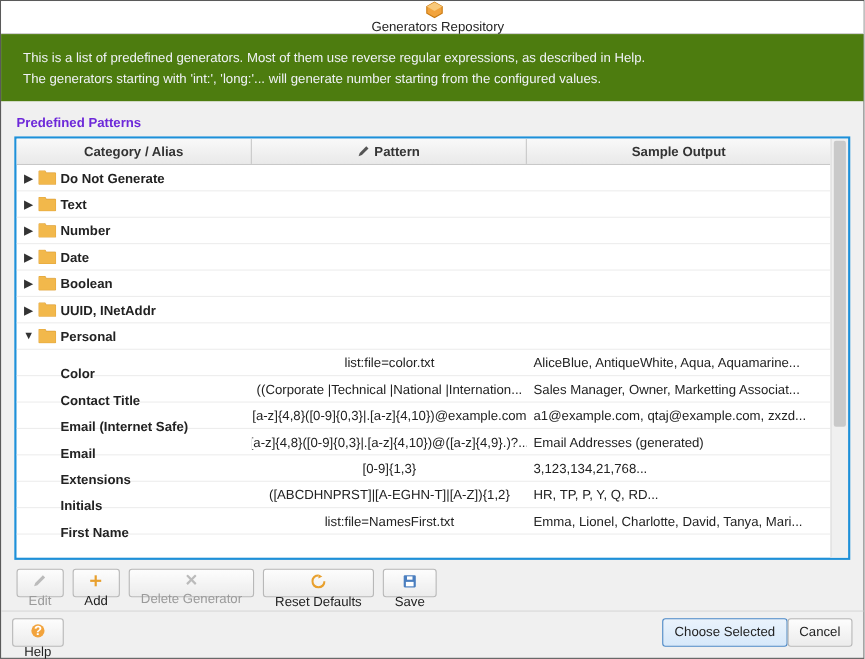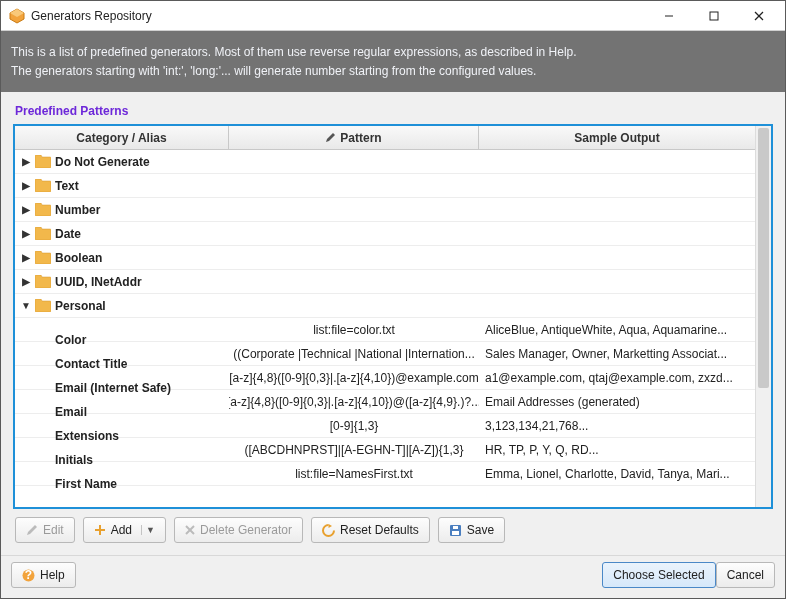--- a/index.html
+++ b/index.html
@@ -1,22 +1,22 @@
 <!DOCTYPE html>
 <html><head>
 <meta charset="utf-8">
 <style>
   * { box-sizing: border-box; margin: 0; padding: 0; font-family: "Segoe UI", Tahoma, sans-serif; font-size: 12px; }
   html, body { width: 786px; height: 599px; overflow: hidden; background: #fff; }
   .window { width: 786px; height: 599px; border: 1px solid #5a5a5a; display: flex; flex-direction: column; background: #f0f0f0; }
-  .titlebar { height: 30px; background: #fff; border-bottom: 1px solid #d0d0d0; display: flex; align-items: center; padding: 0 4px 0 8px; }
+  .titlebar { height: 30px; background: #fff; border-bottom: 1px solid #d0d0d0; display: flex; align-items: center; padding: 0 4px 0 8px; flex-direction: column; }
   .titlebar .title { flex: 1; font-size: 12px; color: #222; padding-left: 6px; }
   .titlebar .winbtns { display: flex; }
   .winbtn { width: 45px; height: 28px; display: flex; align-items: center; justify-content: center; color: #222; }
-  .infobar { background: #737373; color: #f0f2f7; padding: 12px 10px; font-size: 13px; line-height: 1.55; }
+  .infobar { background: #4d7c0f; color: #f0f2f7; padding: 12px 20px; font-size: 13px; line-height: 1.55; }
   .content { flex: 1; display: flex; flex-direction: column; padding: 12px 12px 8px 12px; overflow: hidden; }
   .section-label { font-weight: bold; color: #6d28d9; padding: 0 0 6px 2px; }
   .table-wrap { flex: 1; border: 2px solid #1e90d8; background: #fff; position: relative; overflow: hidden; display: flex; }
   .table-scroll { flex: 1; overflow: hidden; position: relative; }
   .thead { display: flex; height: 24px; background: linear-gradient(#f9f9f9,#e9e9e9); border-bottom: 1px solid #c8c8c8; }
   .th { border-right: 1px solid #c8c8c8; display: flex; align-items: center; justify-content: center; font-weight: bold; color: #333; font-size: 12px; gap:4px; }
   .th:last-child { border-right: none; }
   .col1 { width: 214px; }
   .col2 { width: 250px; justify-content: center; }
   .col3 { flex: 1; }
@@ -25,21 +25,21 @@
   .cell { display: flex; align-items: center; height: 100%; padding: 0 6px; white-space: nowrap; overflow: hidden; text-overflow: ellipsis; color: #222; }
   .cell.col1 { font-weight: bold; gap: 4px; }
   .cell.col2, .cell.col3 { font-weight: normal; }
   .cat-row .cell.col1 { padding-left: 6px; }
   .cat-row .arrow { width: 10px; display: inline-flex; justify-content:center; color:#333; font-size:10px; }
   .cat-row .folder { width: 16px; height: 14px; display:inline-flex; align-items:center; justify-content:center; }
   .child-row .cell.col1 { padding-left: 40px; margin-top: 20px; }
   .vscroll { width: 16px; background: #f0f0f0; border-left: 1px solid #dcdcdc; position: relative; }
   .vscroll .thumb { position: absolute; left: 2px; right: 2px; top: 2px; height: 260px; background: #c9c9c9; border-radius: 2px; }
   .toolbar { display: flex; gap: 8px; padding: 8px 2px 4px 2px; align-items:center; }
-  .btn { height: 26px; display: inline-flex; align-items: center; padding: 4px 10px; background: linear-gradient(#fdfdfd,#ececec); border: 1px solid #b8b8b8; border-radius: 3px; color: #222; gap: 5px; cursor: default; }
+  .btn { height: 26px; display: inline-flex; align-items: center; padding: 4px 10px; background: linear-gradient(#fdfdfd,#ececec); border: 1px solid #b8b8b8; border-radius: 3px; color: #222; gap: 5px; cursor: default; flex-direction: column; }
   .btn.disabled { color: #9a9a9a; }
   .btn .caret { font-size: 9px; color: #555; padding-left: 4px; border-left: 1px solid #c4c4c4; margin-left: 4px; }
   .btn.highlight { border-color: #4a88c7; background: linear-gradient(#eaf3fc,#d6e8fa); text-align: center; }
   .footer { display: flex; padding: 6px 10px 10px 10px; align-items: center; border-top: 1px solid #d8d8d8; }
   .footer .spacer { flex: 1; }
   .icon { display: inline-flex; align-items: center; justify-content: center; }
   svg { display: block; }
 </style>
 </head>
 <body>
@@ -208,21 +208,21 @@
               <div class="cell col2">[a-z]{4,8}([0-9]{0,3}|.[a-z]{4,10})@([a-z]{4,9}.)?...</div>
               <div class="cell col3">Email Addresses (generated)</div>
             </div>
             <div class="row child-row">
               <div class="cell col1">Extensions</div>
               <div class="cell col2">[0-9]{1,3}</div>
               <div class="cell col3">3,123,134,21,768...</div>
             </div>
             <div class="row child-row">
               <div class="cell col1">Initials</div>
-              <div class="cell col2">([ABCDHNPRST]|[A-EGHN-T]|[A-Z]){1,3}</div>
+              <div class="cell col2">([ABCDHNPRST]|[A-EGHN-T]|[A-Z]){1,2}</div>
               <div class="cell col3">HR, TP, P, Y, Q, RD...</div>
             </div>
             <div class="row child-row">
               <div class="cell col1">First Name</div>
               <div class="cell col2">list:file=NamesFirst.txt</div>
               <div class="cell col3">Emma, Lionel, Charlotte, David, Tanya, Mari...</div>
             </div>
           </div>
       </div>
       <div class="vscroll">

